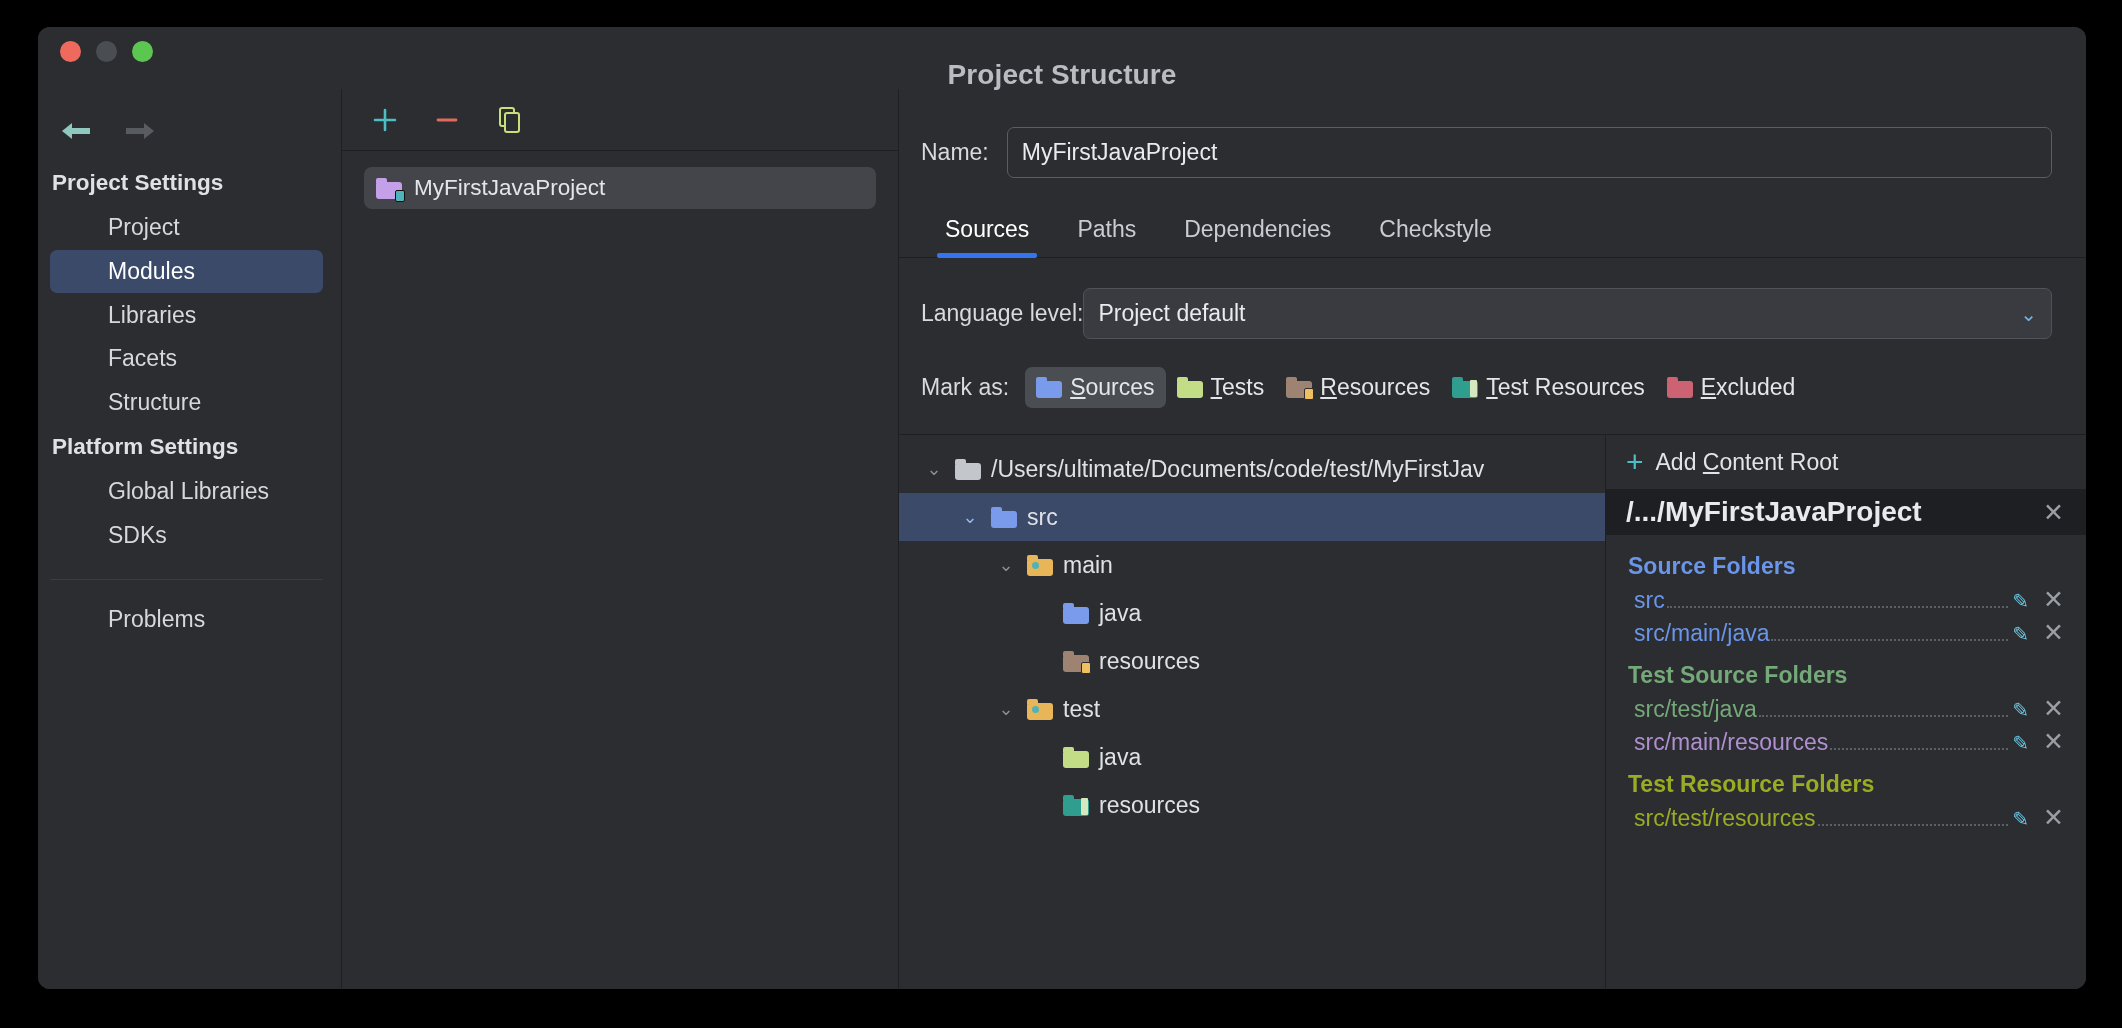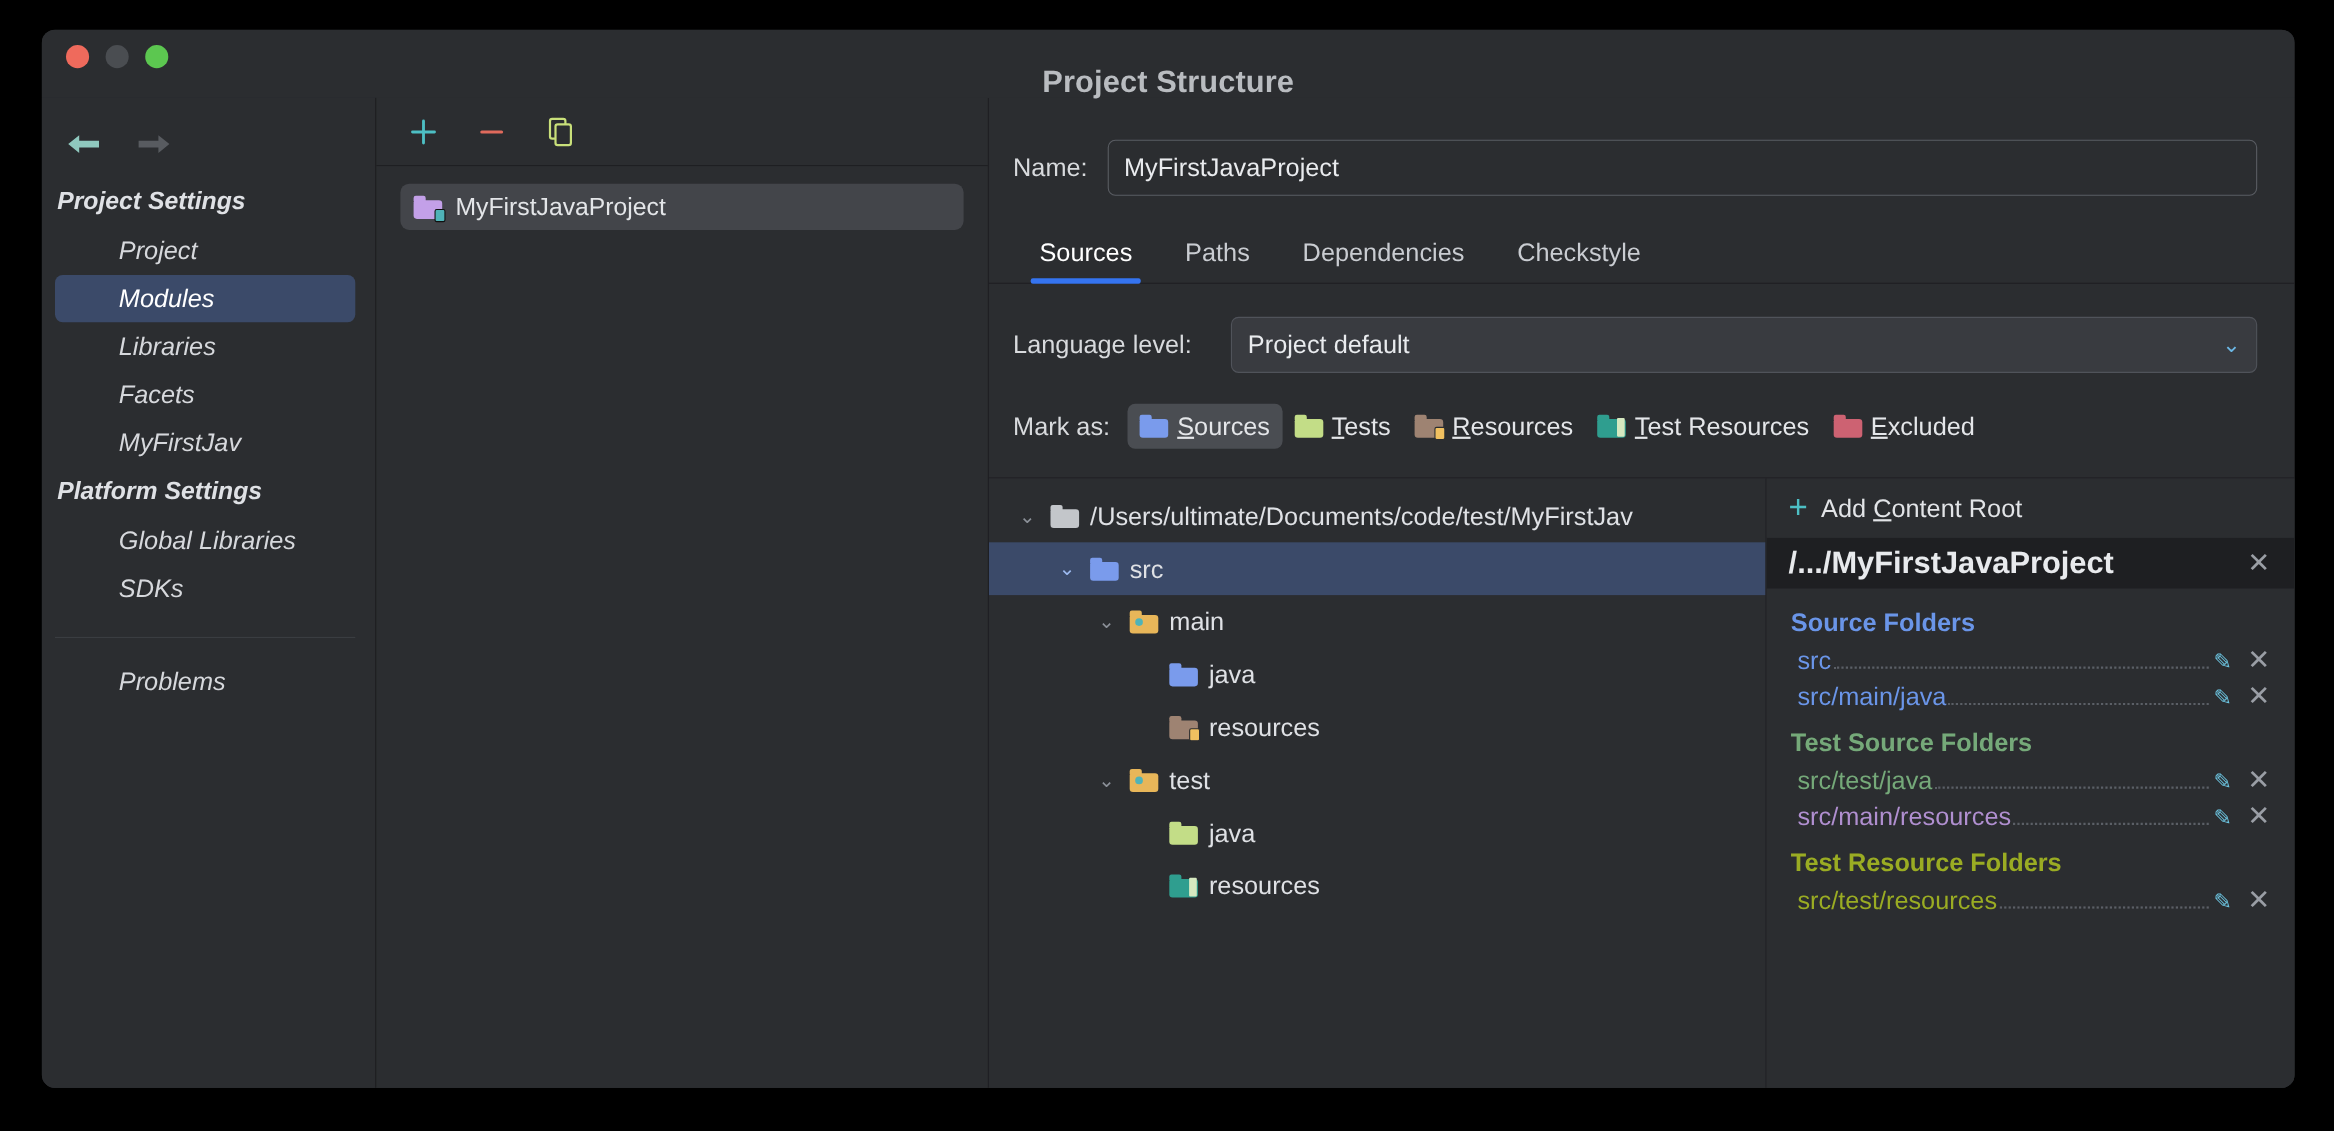--- a/index.html
+++ b/index.html
@@ -58,21 +58,20 @@
   }
 
   
   #sidebar {
     width: 304px;
     flex: 0 0 304px;
     background: #2b2d30;
     border-right: 1px solid #1e1f22;
     position: relative;
     padding-top: 0;
-    font-style: italic;
   }
   #navarrows {
     display: flex;
     align-items: center;
     gap: 32px;
     padding: 22px 0 0 22px;
     height: 62px;
   }
   .navarrow { width: 32px; height: 22px; cursor: pointer; }
   #sidenav { margin-top: 10px; }
@@ -189,21 +188,21 @@
     left: 16px; right: 16px; bottom: -1px;
     height: 5px;
     background: #3574f0;
     border-radius: 2px;
   }
 
   
   #lang-row {
     display: flex;
     align-items: center;
-    gap: 36px;
+    gap: 0;
     padding: 30px 34px 0 22px;
   }
   #lang-label { color: #d8dadd; font-size: 23px; white-space: nowrap; }
   #lang-select {
     flex: 1 1 auto;
     background: #393b40;
     border: 1px solid #50535a;
     border-radius: 7px;
     padding: 11px 14px;
     color: #e9ebee;
@@ -400,21 +399,21 @@
           </svg>
         </span>
       </div>
 
       <div id="sidenav">
         <div class="side-group">Project Settings</div>
         <div class="side-item">Project</div>
         <div class="side-item selected">Modules</div>
         <div class="side-item">Libraries</div>
         <div class="side-item">Facets</div>
-        <div class="side-item">MyFirstJav</div>
+        <div class="side-item">Structure</div>
 
         <div class="side-group">Platform Settings</div>
         <div class="side-item">Global Libraries</div>
         <div class="side-item">SDKs</div>
 
         <div class="side-divider"></div>
         <div class="side-item">Problems</div>
       </div>
     </div>
 

